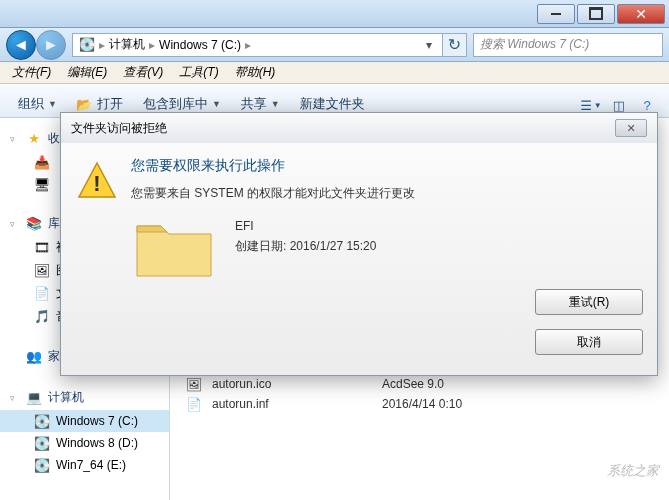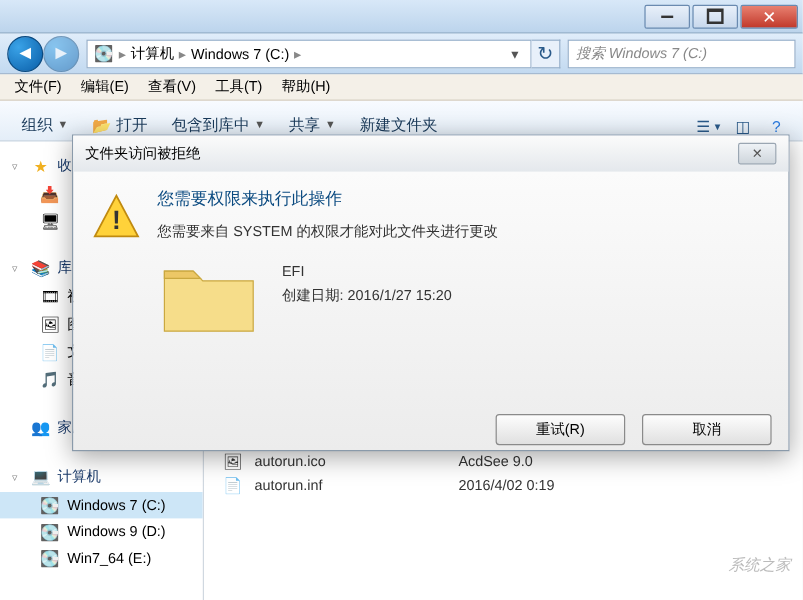--- a/index.html
+++ b/index.html
@@ -20,21 +20,21 @@
 .navbtn-group{display:flex;}
 .navbtn { width:30px; height:30px; border-radius:50%; background:radial-gradient(circle at 30% 30%,#3aa3e8,#0a5ea8); color:#fff; display:flex; align-items:center; justify-content:center; font-size:16px; border:1px solid #0a4a80;}
 .addrbar { height:24px; flex:1; background:#fff; border:1px solid #94aeca; display:flex; align-items:center; padding:0 6px; font-size:12px; gap:4px; overflow:hidden;}
 .addrbar .sep{color:#888;}
 .addrrefresh{width:24px;height:24px;background:#e8f0fa;border:1px solid #94aeca;border-left:none;display:flex;align-items:center;justify-content:center;color:#2a5a8a;}
 .addrdrop{color:#555;padding:0 4px;}
 .searchbox { width:190px; height:24px; background:#fff; border:1px solid #94aeca; display:flex; align-items:center; padding:0 6px; font-size:12px; color:#888; font-style:italic;}
 
 
 .menubar { height:22px; background:#f4f0e8; display:flex; align-items:center; padding:0 4px; font-size:12px; border-bottom:1px solid #d0c8b8;}
-.menubar span { padding:2px 8px; }
+.menubar span { padding:2px 8px;font-style:italic; }
 
 
 .toolbar2 { height:34px; background:linear-gradient(#f8fbff,#e4eef8); display:flex; align-items:flex-end; padding:0 8px; font-size:13px; color:#1a3a5a; border-bottom:1px solid #c0d0e0;}
 .toolbar2 .titem{padding:4px 10px;display:flex;align-items:center;gap:4px;}
 .toolbar2 .titem .drop{font-size:9px;color:#555;}
 .toolbar2 .spacer{flex:1;}
 .toolbtn{width:28px;height:24px;border:1px solid transparent;border-radius:2px;display:flex;align-items:center;justify-content:center;color:#2a5a8a;font-size:13px;}
 
 
 .bodysplit { display:flex; height:calc(500px - 28px - 34px - 22px - 34px); }
@@ -63,21 +63,21 @@
 .dlg-body{padding:10px 16px 10px 16px;}
 .dlg-row1{display:flex;gap:14px;align-items:flex-start;padding:4px 0 10px 0;}
 .warnicon{width:40px;height:38px;position:relative;margin-top:4px;}
 .warnicon svg{width:40px;height:38px;}
 .dlg-main{font-size:14px;color:#0a4a80;}
 .dlg-sub{font-size:12px;color:#333;margin-top:10px;}
 .dlg-folder{display:flex;gap:18px;margin-top:10px;}
 .foldericon{width:86px;height:72px;}
 .foldericon svg{width:86px;height:72px;}
 .folderinfo{font-size:12px;color:#333;line-height:1.7;margin-top:4px;}
-.dlg-btnrow{position:absolute;right:14px;bottom:4px;display:flex;gap:14px;}
+.dlg-btnrow{position:absolute;right:14px;bottom:20px;display:flex;gap:14px;flex-direction:column;}
 .dlg-btn{min-width:108px;height:26px;background:linear-gradient(#fdfdfd,#e0e0e0);border:1px solid #8a8a8a;border-radius:3px;font-size:12px;}
 
 .watermark{position:absolute;right:10px;bottom:20px;font-size:13px;color:rgba(120,120,120,.5);font-style:italic;z-index:20;}
 </style>
 </head>
 <body>
 
 <div class="titlebar">
   <div class="winctrl min"></div>
   <div class="winctrl max"></div>
@@ -187,38 +187,38 @@
         <span class="chev">▿</span>
         <span class="sb-icon">💻</span>
         <span>计算机</span>
       </div>
     <div class="item sel">
         <span class="sb-icon">💽</span>
         <span>Windows 7 (C:)</span>
       </div>
     <div class="item">
         <span class="sb-icon">💽</span>
-        <span>Windows 9 (D:)</span>
+        <span>Windows 8 (D:)</span>
       </div>
     <div class="item">
         <span class="sb-icon">💽</span>
         <span>Win7_64 (E:)</span>
       </div>
   </div>
   <div class="content">
     <div style="height:250px"></div>
     <div class="filerow">
       <span class="sb-icon">🖼</span>
       <span class="fname">autorun.ico</span>
       <span class="ftype">AcdSee 9.0</span>
     </div>
     <div class="filerow">
       <span class="sb-icon">📄</span>
       <span class="fname">autorun.inf</span>
-      <span class="fdate">2016/4/02 0:19</span>
+      <span class="fdate">2016/4/14 0:10</span>
     </div>
   </div>
 </div>
 
 <div class="dialog">
   <div class="dlg-title">
     <span>文件夹访问被拒绝</span>
     <span class="spacer"></span>
     <div class="dlg-close"></div>
   </div>

